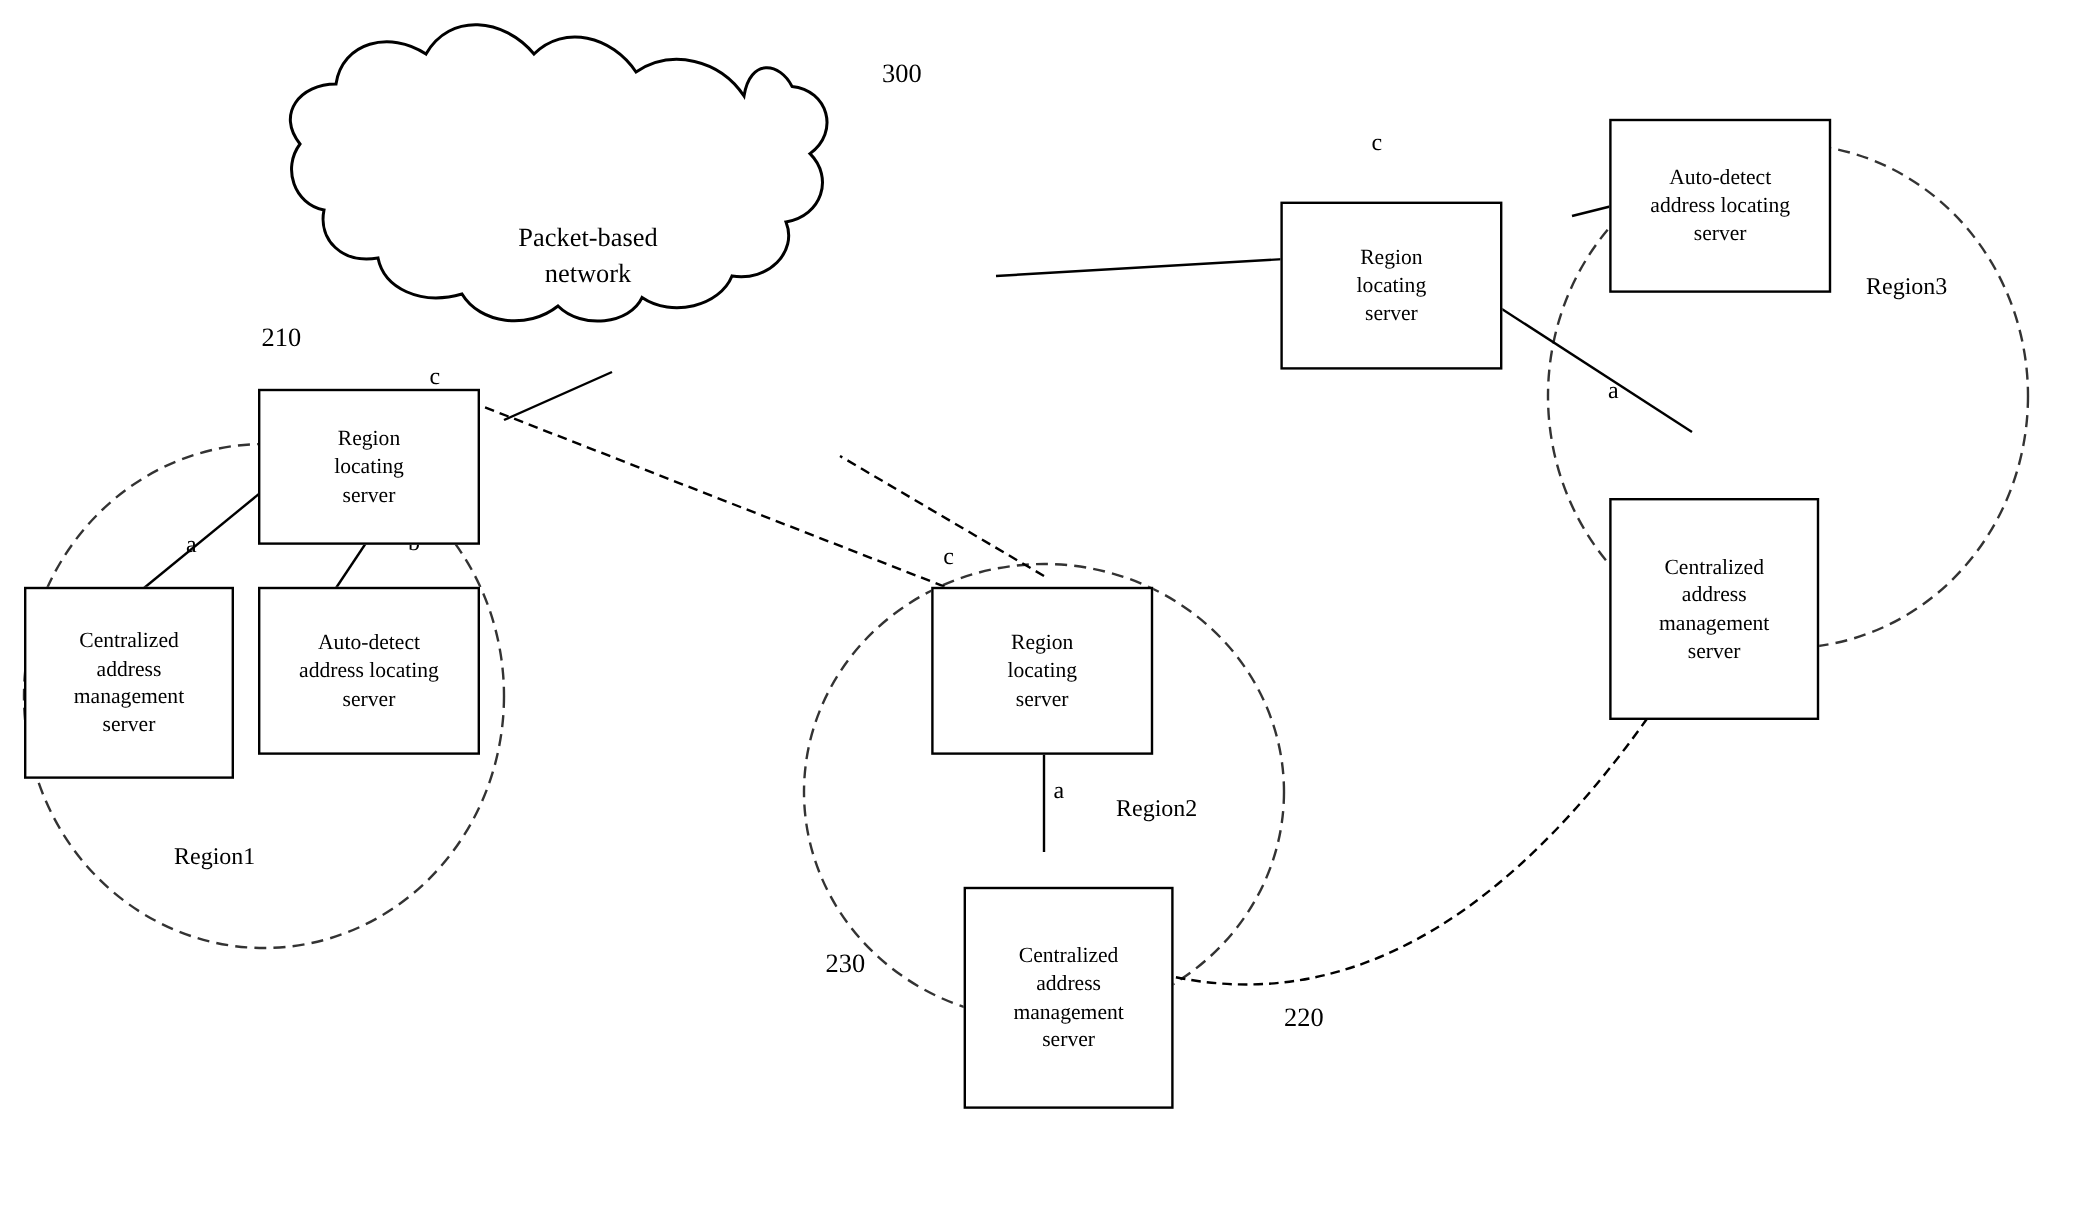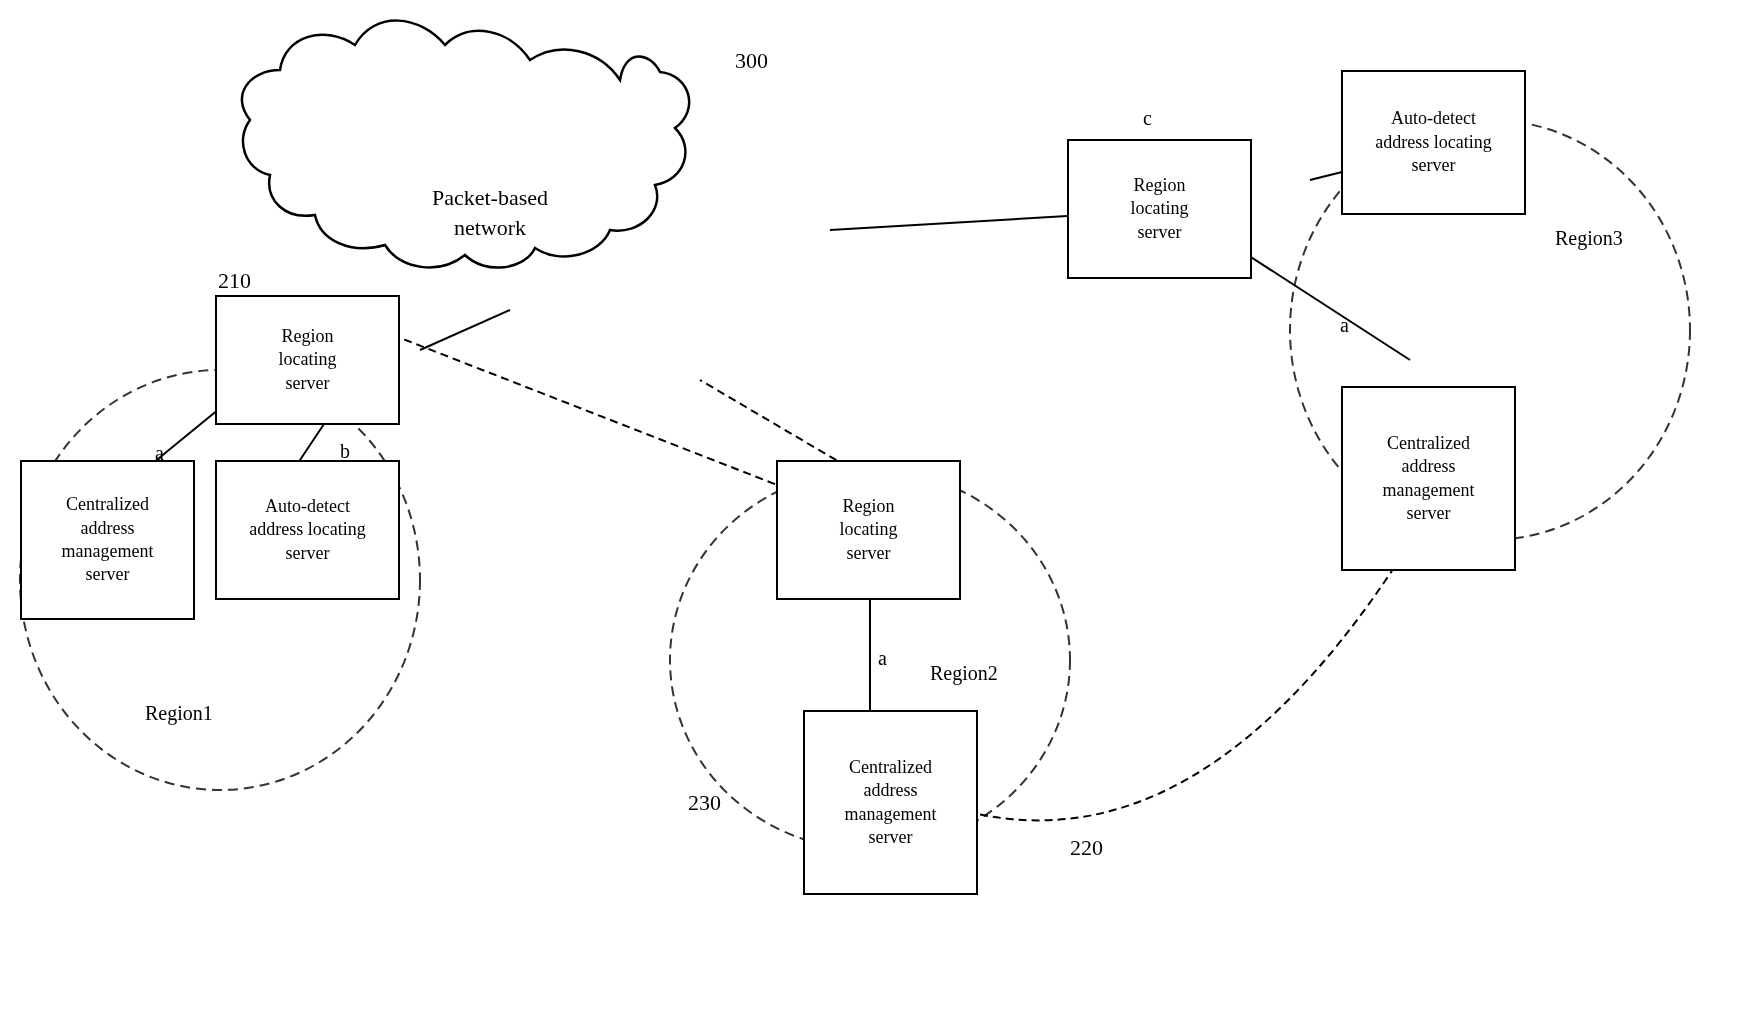--- a/index.html
+++ b/index.html
@@ -21,20 +21,21 @@
       position: absolute;
       border: 2.5px solid #000;
       background: #fff;
       display: flex;
       align-items: center;
       justify-content: center;
       text-align: center;
       font-size: 18px;
       line-height: 1.3;
       padding: 6px;
+      margin-top: 29px;
     }
   </style>
 </head>
 <body>
 
 <svg id="diagram-svg" xmlns="http://www.w3.org/2000/svg">
 
   <g>
 
     <path d="

